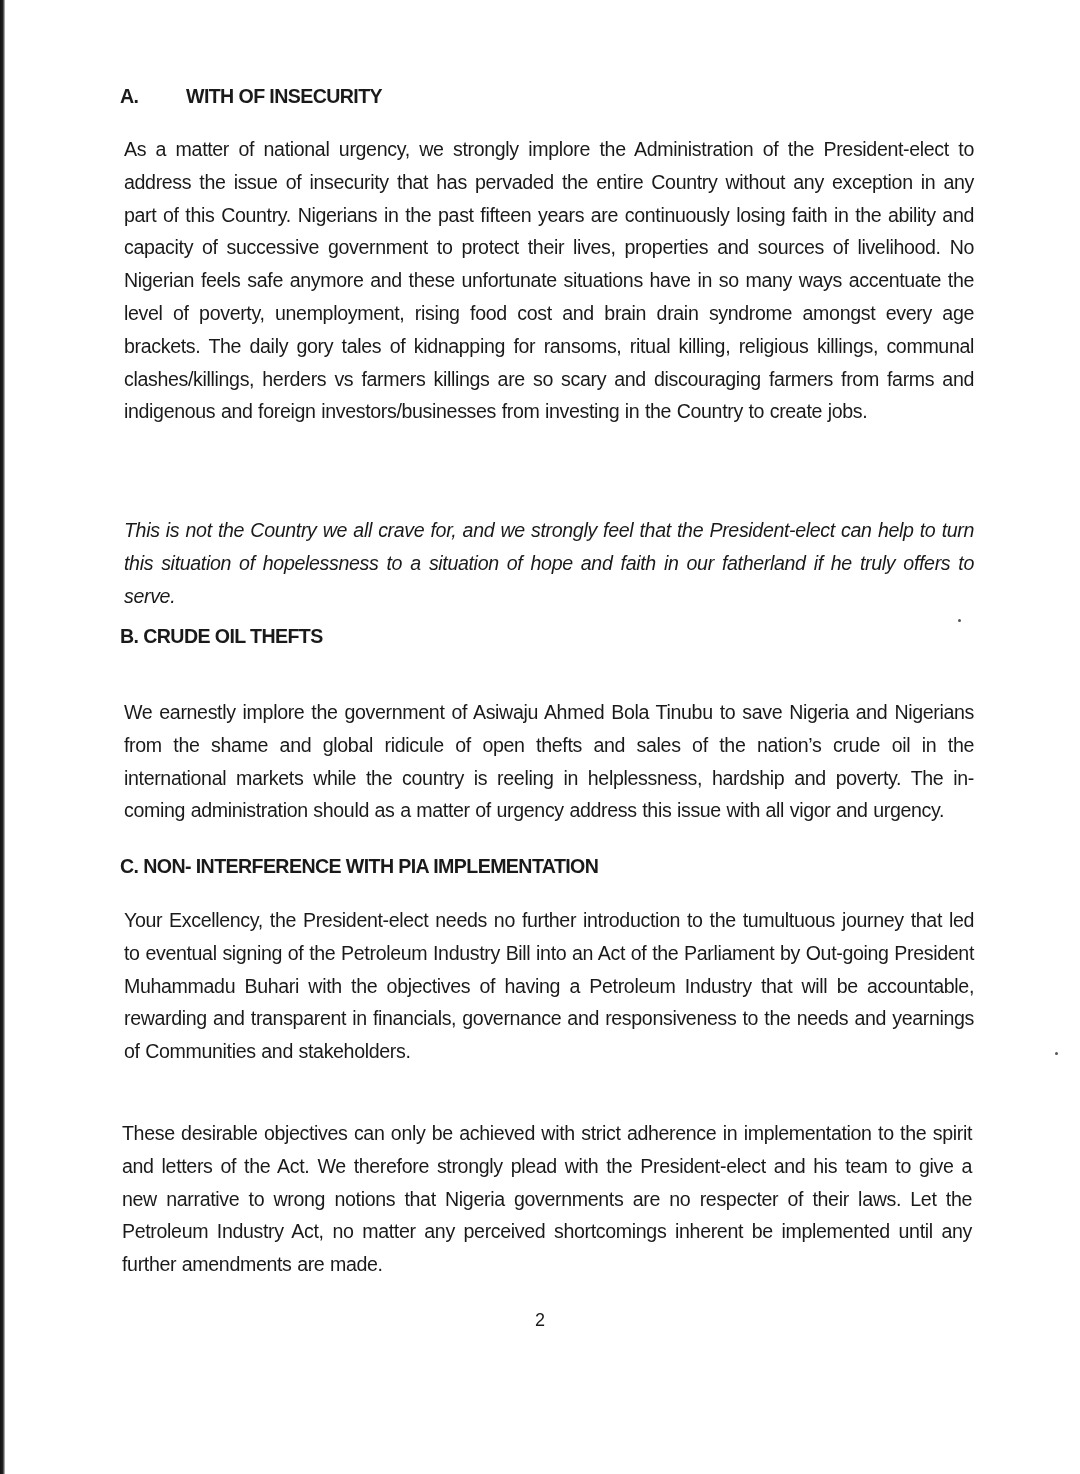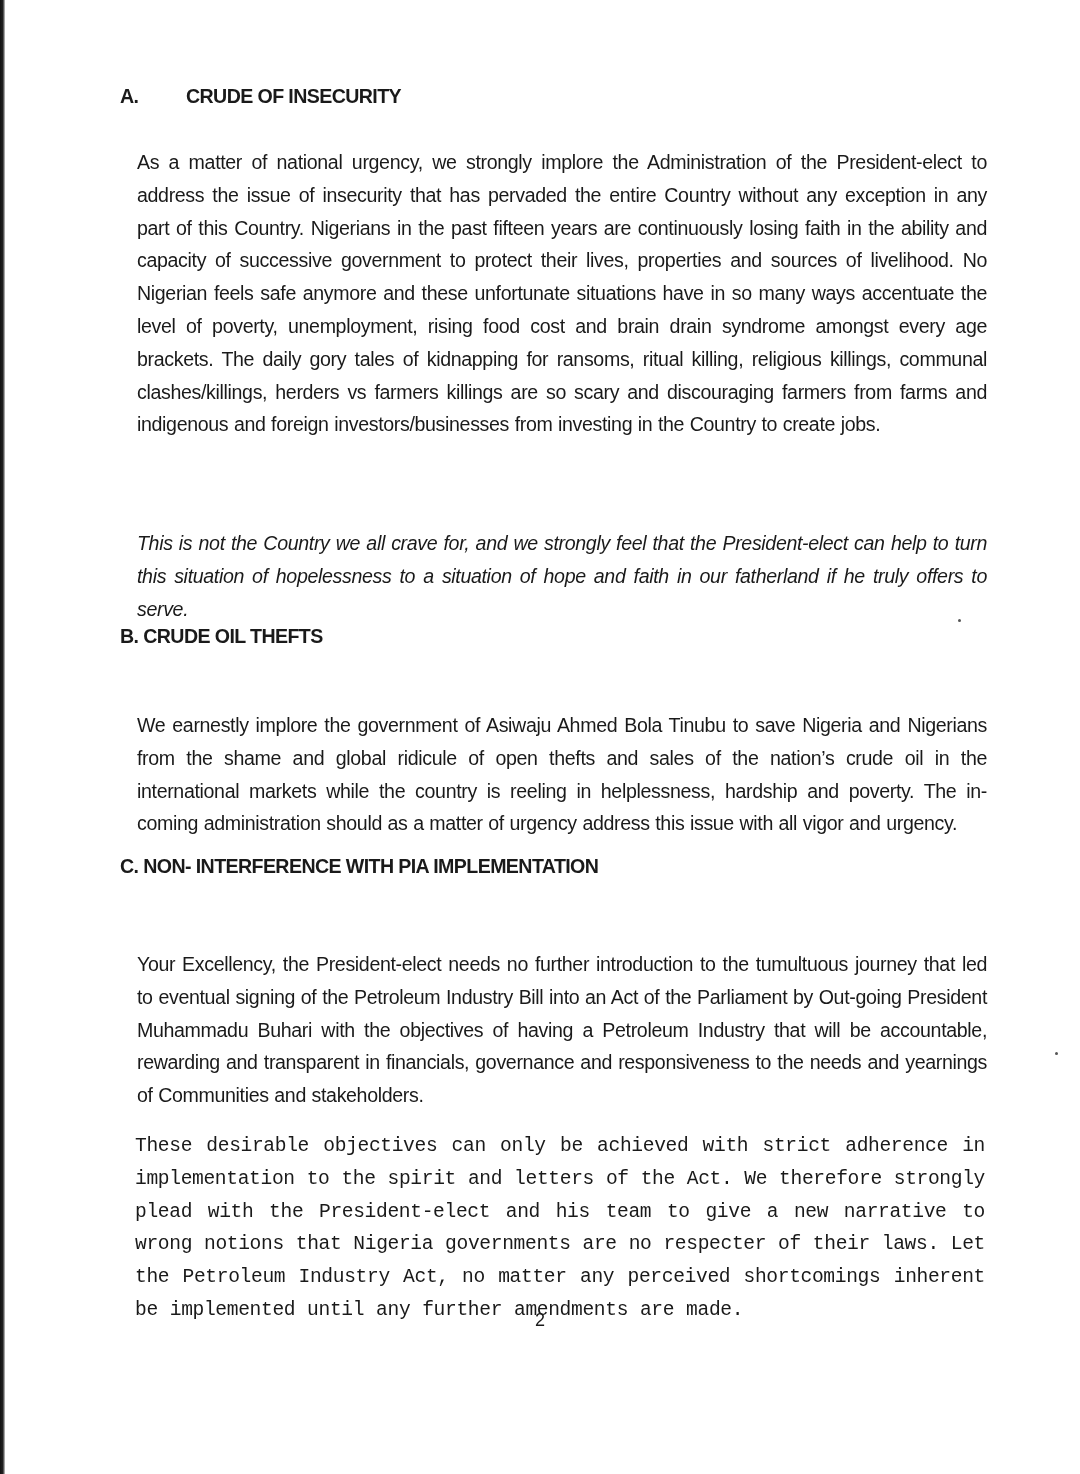--- a/index.html
+++ b/index.html
@@ -29,41 +29,41 @@
       top: 80px;
       width: 850px;
     }
     .text-block {
       font-size: 19.6px;
       line-height: 32.8px;
       text-align: justify;
       text-align-last: left;
       letter-spacing: -0.35px;
       word-spacing: 0.5px;
-      margin: 17px;
+      margin: 4px;
     }
     .heading {
       font-size: 19.6px;
       font-weight: bold;
       letter-spacing: -0.6px;
       margin: 0;
       line-height: 32px;
     }
     .heading .num {
       display: inline-block;
       width: 66px;
     }
     #h-a { position: absolute; top: 0; }
     #p-a1 { position: absolute; top: 49px; width: 850px; }
     #p-a2 { position: absolute; top: 430px; width: 850px; font-style: italic; }
     #h-b { position: absolute; top: 540px; text-align: right; }
     #p-b1 { position: absolute; top: 612px; width: 850px; }
     #h-c { position: absolute; top: 770px; }
-    #p-c1 { position: absolute; top: 851px; width: 850px; }
-    #p-c2 { position: absolute; top: 1033px; width: 850px; left: -2px; font-family: Liberation Mono, monospace; }
+    #p-c1 { position: absolute; top: 820px; width: 850px; }
+    #p-c2 { position: absolute; top: 1033px; width: 850px; left: -2px; }
     .page-number {
       position: absolute;
       left: 0;
       width: 1080px;
       top: 1310px;
       text-align: center;
       font-size: 18px;
       color: #1a1a1a;
     }
     .speck {
@@ -75,21 +75,21 @@
     }
   </style>
 </head>
 <body>
 
 <div class="scan-edge"></div>
 
 <div class="page">
 
   <h2 id="h-a" class="heading">
-    <span class="num">A.</span><span>CRUDE OF INSECURITY</span>
+    <span class="num">A.</span><span>WITH OF INSECURITY</span>
   </h2>
   <p id="p-a1" class="text-block">As a matter of national urgency, we strongly implore the Administration of the President-elect to address the issue of insecurity that has pervaded the entire Country without any exception in any part of this Country. Nigerians in the past fifteen years are continuously losing faith in the ability and capacity of successive government to protect their lives, properties and sources of livelihood. No Nigerian feels safe anymore and these unfortunate situations have in so many ways accentuate the level of poverty, unemployment, rising food cost and brain drain syndrome amongst every age brackets. The daily gory tales of kidnapping for ransoms, ritual killing, religious killings, communal clashes/killings, herders vs farmers killings are so scary and discouraging farmers from farms and indigenous and foreign investors/businesses from investing in the Country to create jobs.</p>
   <p id="p-a2" class="text-block">This is not the Country we all crave for, and we strongly feel that the President-elect can help to turn this situation of hopelessness to a situation of hope and faith in our fatherland if he truly offers to serve.</p>
 
   <h2 id="h-b" class="heading">B. CRUDE OIL THEFTS</h2>
   <p id="p-b1" class="text-block">We earnestly implore the government of Asiwaju Ahmed Bola Tinubu to save Nigeria and Nigerians from the shame and global ridicule of open thefts and sales of the nation’s crude oil in the international markets while the country is reeling in helplessness, hardship and poverty. The in-coming administration should as a matter of urgency address this issue with all vigor and urgency.</p>
 
   <h2 id="h-c" class="heading">C. NON- INTERFERENCE WITH PIA IMPLEMENTATION</h2>
   <p id="p-c1" class="text-block">Your Excellency, the President-elect needs no further introduction to the tumultuous journey that led to eventual signing of the Petroleum Industry Bill into an Act of the Parliament by Out-going President Muhammadu Buhari with the objectives of having a Petroleum Industry that will be accountable, rewarding and transparent in financials, governance and responsiveness to the needs and yearnings of Communities and stakeholders.</p>
   <p id="p-c2" class="text-block">These desirable objectives can only be achieved with strict adherence in implementation to the spirit and letters of the Act. We therefore strongly plead with the President-elect and his team to give a new narrative to wrong notions that Nigeria governments are no respecter of their laws. Let the Petroleum Industry Act, no matter any perceived shortcomings inherent be implemented until any further amendments are made.</p>

